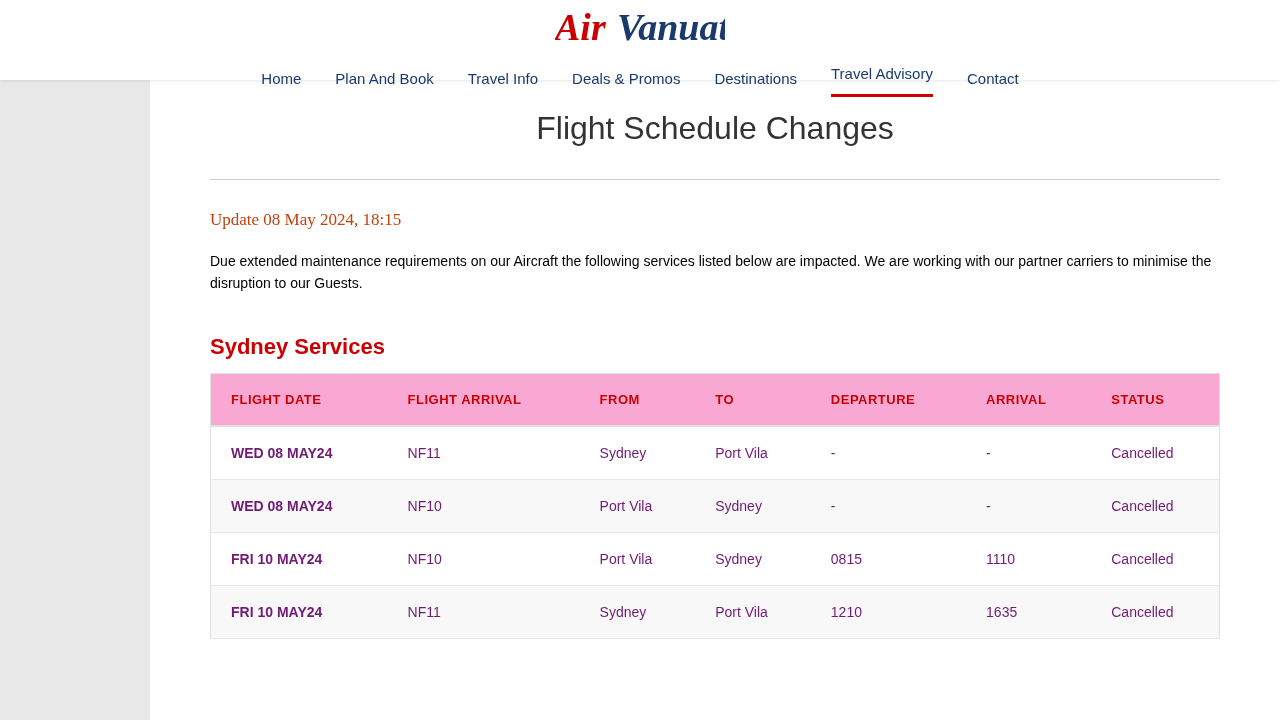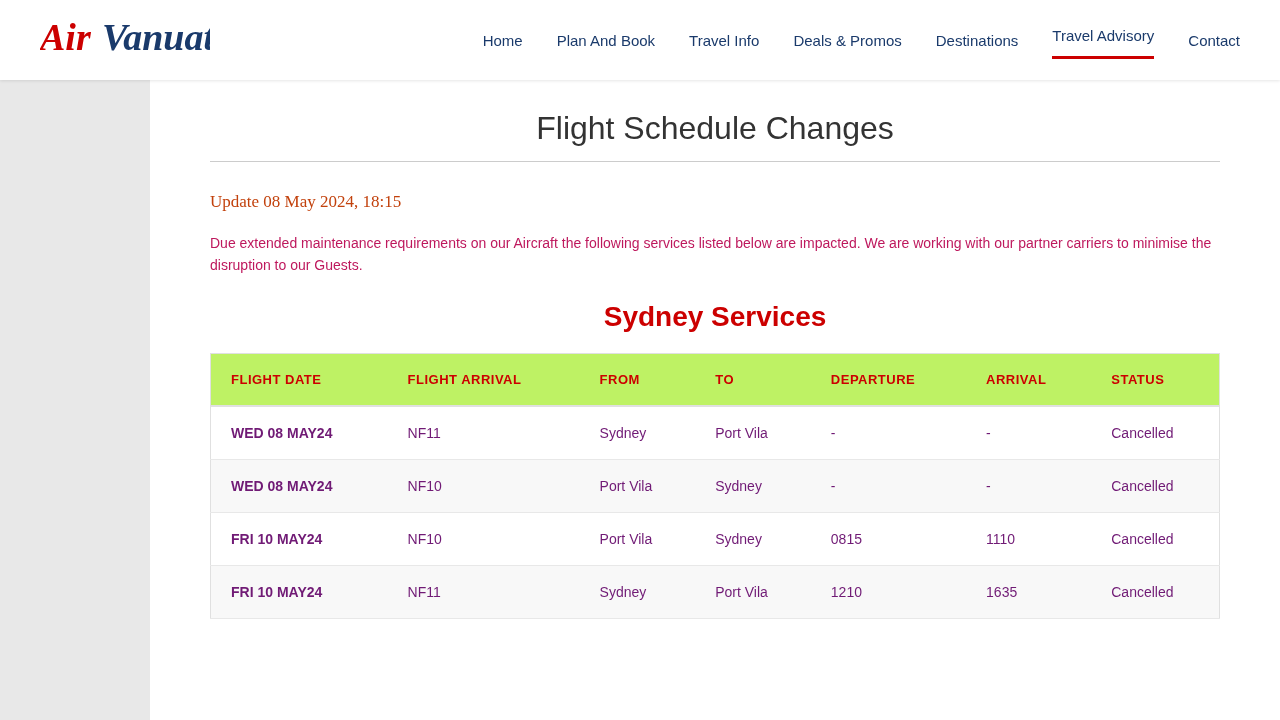--- a/index.html
+++ b/index.html
@@ -20,20 +20,21 @@
     .header {
       background: #ffffff;
       height: 80px;
       display: flex;
       align-items: center;
       justify-content: space-between;
       padding: 0 40px;
       box-shadow: 0 1px 3px rgba(0,0,0,0.1);
       position: relative;
       z-index: 10;
+      flex-direction: column;
     }
 
     .logo-area {
       display: flex;
       align-items: center;
     }
 
     .logo-text {
       font-size: 28px;
       font-weight: bold;
@@ -69,60 +70,59 @@
       margin-left: 150px;
       min-height: 640px;
       padding: 30px 60px;
     }
 
     .page-title {
       font-size: 32px;
       font-weight: 400;
       color: #333;
       text-align: center;
-      margin-bottom: 14px;
+      margin-bottom: 32px;
     }
 
     .title-divider {
       border: none;
       border-top: 1px solid #ccc;
       margin-bottom: 30px;
     }
 
     .update-text {
       font-size: 17px;
       color: #c2410c;
       margin-bottom: 20px;
       font-family: Liberation Serif, serif;
     }
 
     .description-text {
       font-size: 14px;
-      color: #be185d;
-      margin-bottom: 24px;
+      color: #000000;
+      margin-bottom: 39px;
       line-height: 1.6;
     }
 
     .section-title {
-      font-size: 28px;
+      font-size: 22px;
       color: #cc0000;
       font-weight: 600;
-      margin-bottom: 20px;
-      text-align: center;
+      margin-bottom: 13px;
     }
 
     
     .flight-table {
       width: 100%;
       border-collapse: collapse;
       border: 1px solid #e0e0e0;
     }
 
     .flight-table thead tr {
-      background: #bef264;
+      background: #f9a8d4;
     }
 
     .flight-table th {
       padding: 18px 20px;
       text-align: left;
       font-size: 13px;
       font-weight: 600;
       color: #cc0000;
       letter-spacing: 0.5px;
       border-bottom: 2px solid #e0e0e0;

